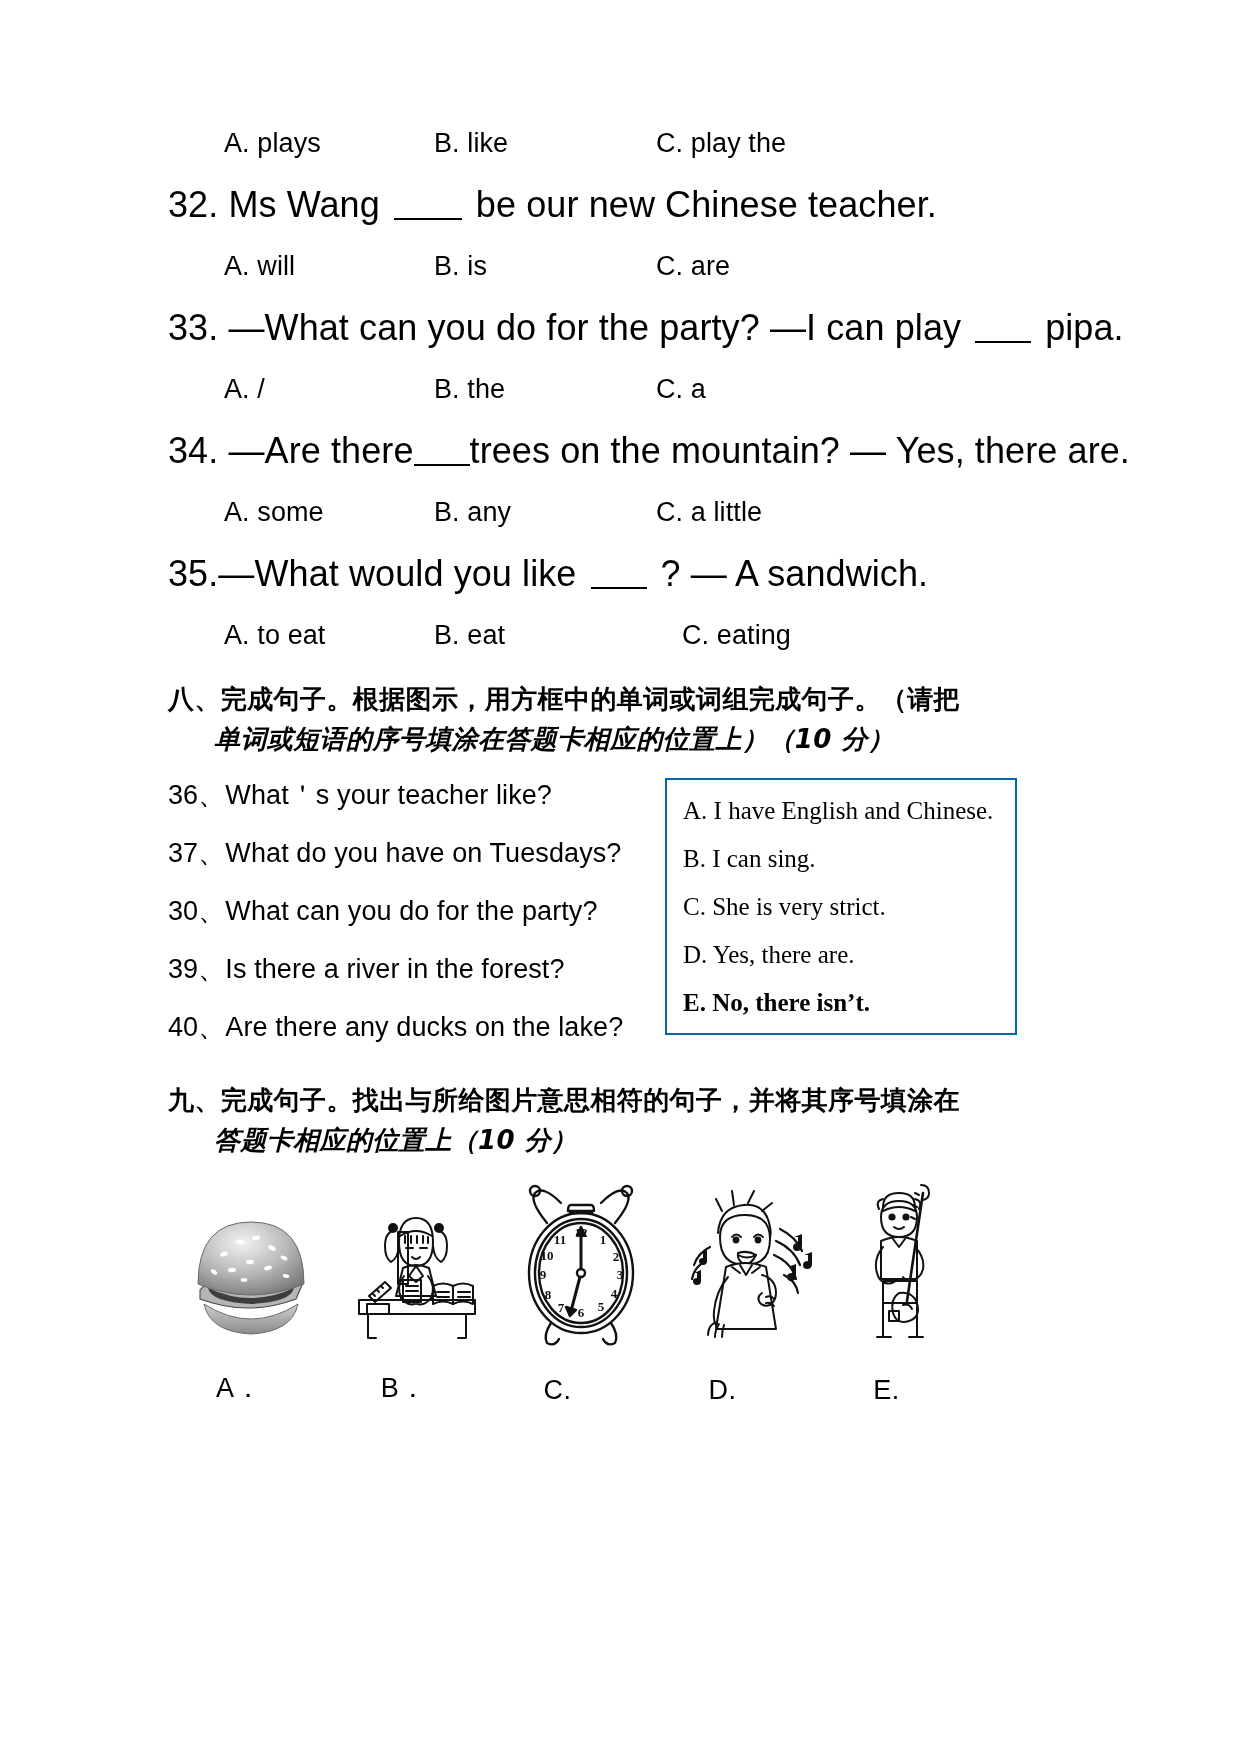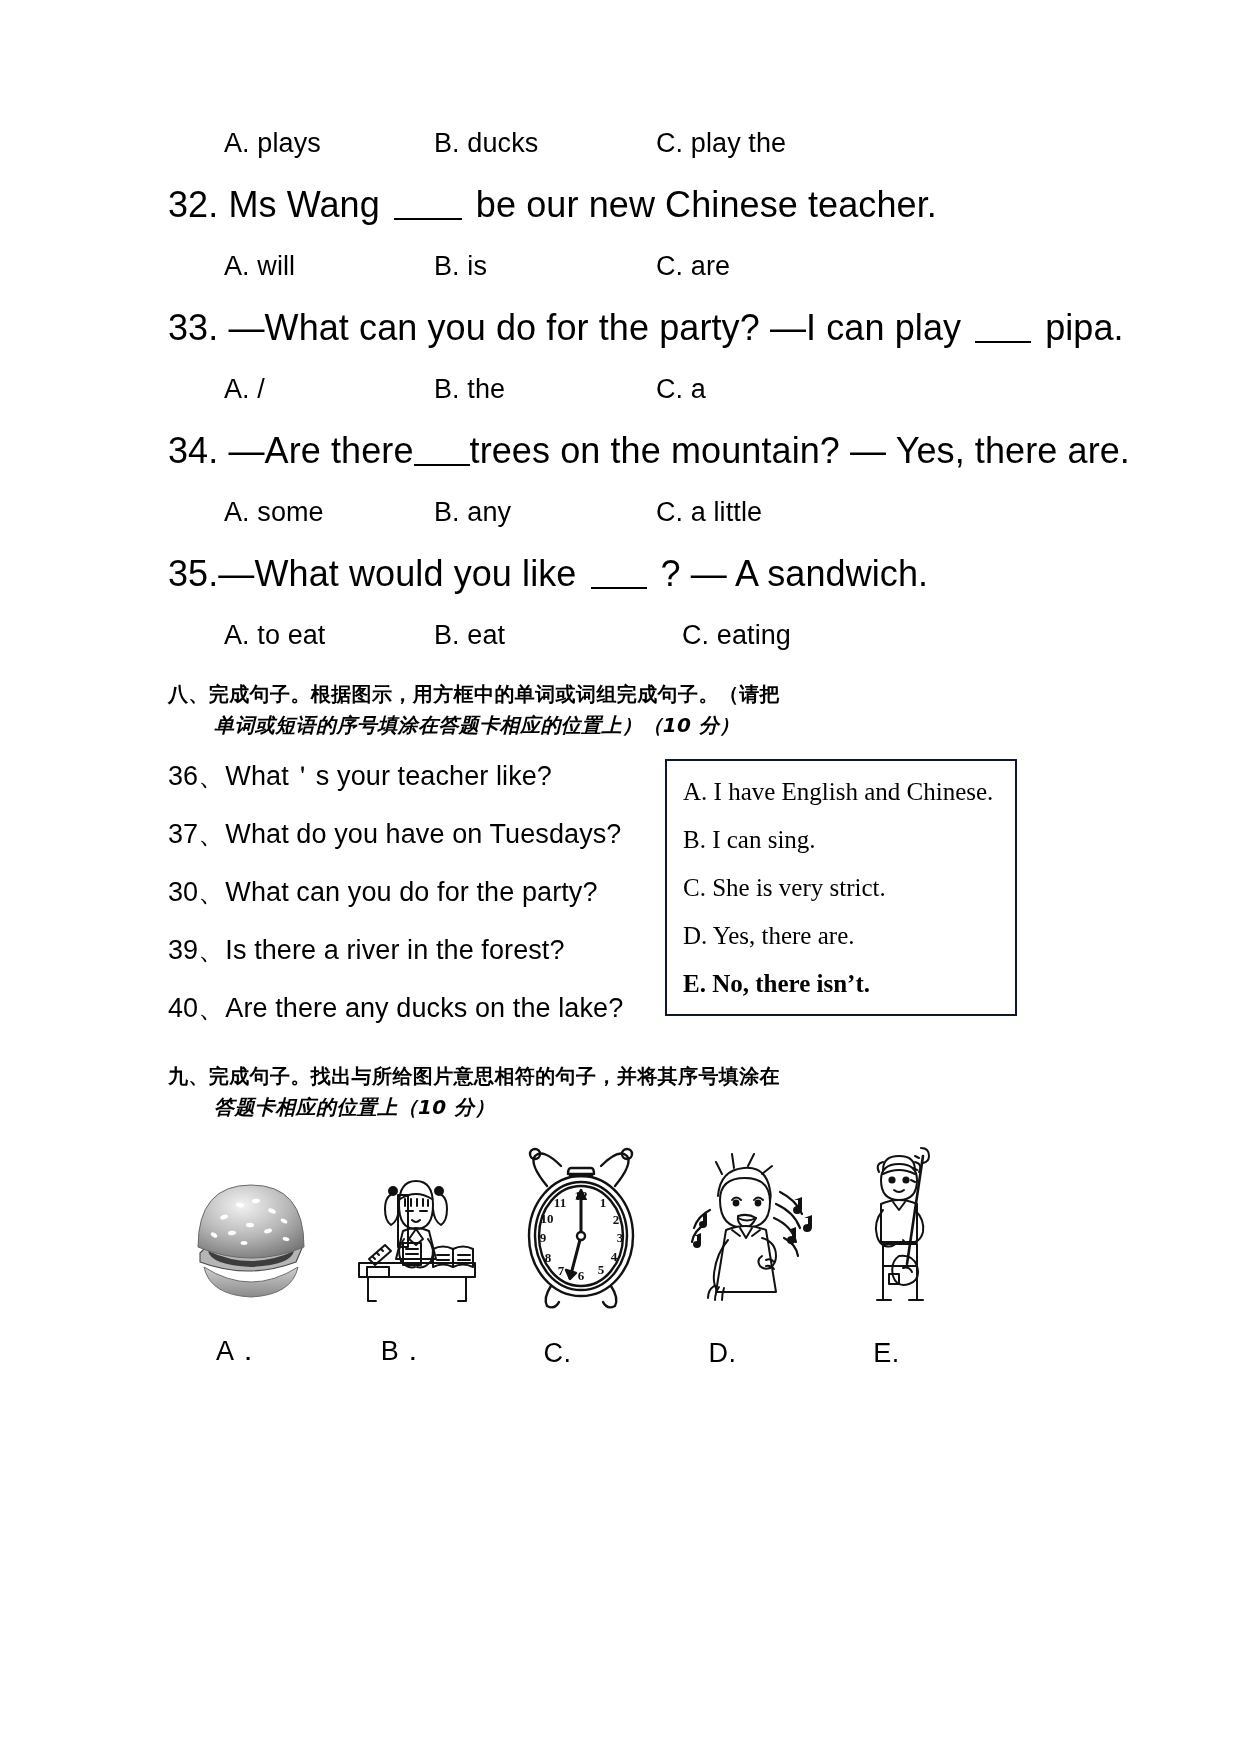--- a/index.html
+++ b/index.html
@@ -61,21 +61,21 @@
     border-bottom: 2px solid #000;
     width: 68px;
     vertical-align: -3px;
   }
   .sp { display:inline-block; width: 14px; }
 
   
   .cn-head {
     font-family: "DejaVu Sans", "Liberation Sans", sans-serif;
     font-weight: 700;
-    font-size: 20px;
+    font-size: 26px;
     line-height: 1.55;
     letter-spacing: 0.4px;
   }
   .cn-head .ln2 { display:block; padding-left: 46px; font-style: italic; }
 
   .sec8 { margin: 8px 0 22px 0; }
   .sec9 { margin: 30px 0 6px 0; }
 
   
   .match-wrap {
@@ -91,21 +91,21 @@
   .q-list .q {
     margin: 0 0 31px 0;
     white-space: nowrap;
     letter-spacing: 0.1px;
   }
   .ansbox {
     position: absolute;
     left: 497px;
     top: -4px;
     width: 352px;
-    border: 2px solid #0f172a;
+    border: 2px solid #0369a1;
     box-sizing: border-box;
     padding: 18px 14px 14px 16px;
     font-family: "Liberation Serif", "DejaVu Serif", serif;
     font-size: 25px;
     line-height: 1.0;
     background: #fff;
   }
   .ansbox .a {
     margin: 0 0 23px 0;
     white-space: nowrap;
@@ -140,21 +140,21 @@
   svg { display: block; }
 </style>
 </head>
 <body>
 
 <div class="page">
  <div class="content">
 
   <div class="mc-opts">
     <span class="opt o1">A. plays</span>
-    <span class="opt o2">B. ducks</span>
+    <span class="opt o2">B. like</span>
     <span class="opt o3">C. play the</span>
   </div>
 
   <div class="mc-q">
     <span>32. Ms Wang</span><span class="sp"></span><span class="blank-m"></span><span class="sp"></span><span>be our new Chinese teacher.</span>
   </div>
   <div class="mc-opts">
     <span class="opt o1">A. will</span>
     <span class="opt o2">B. is</span>
     <span class="opt o3">C. are</span>

